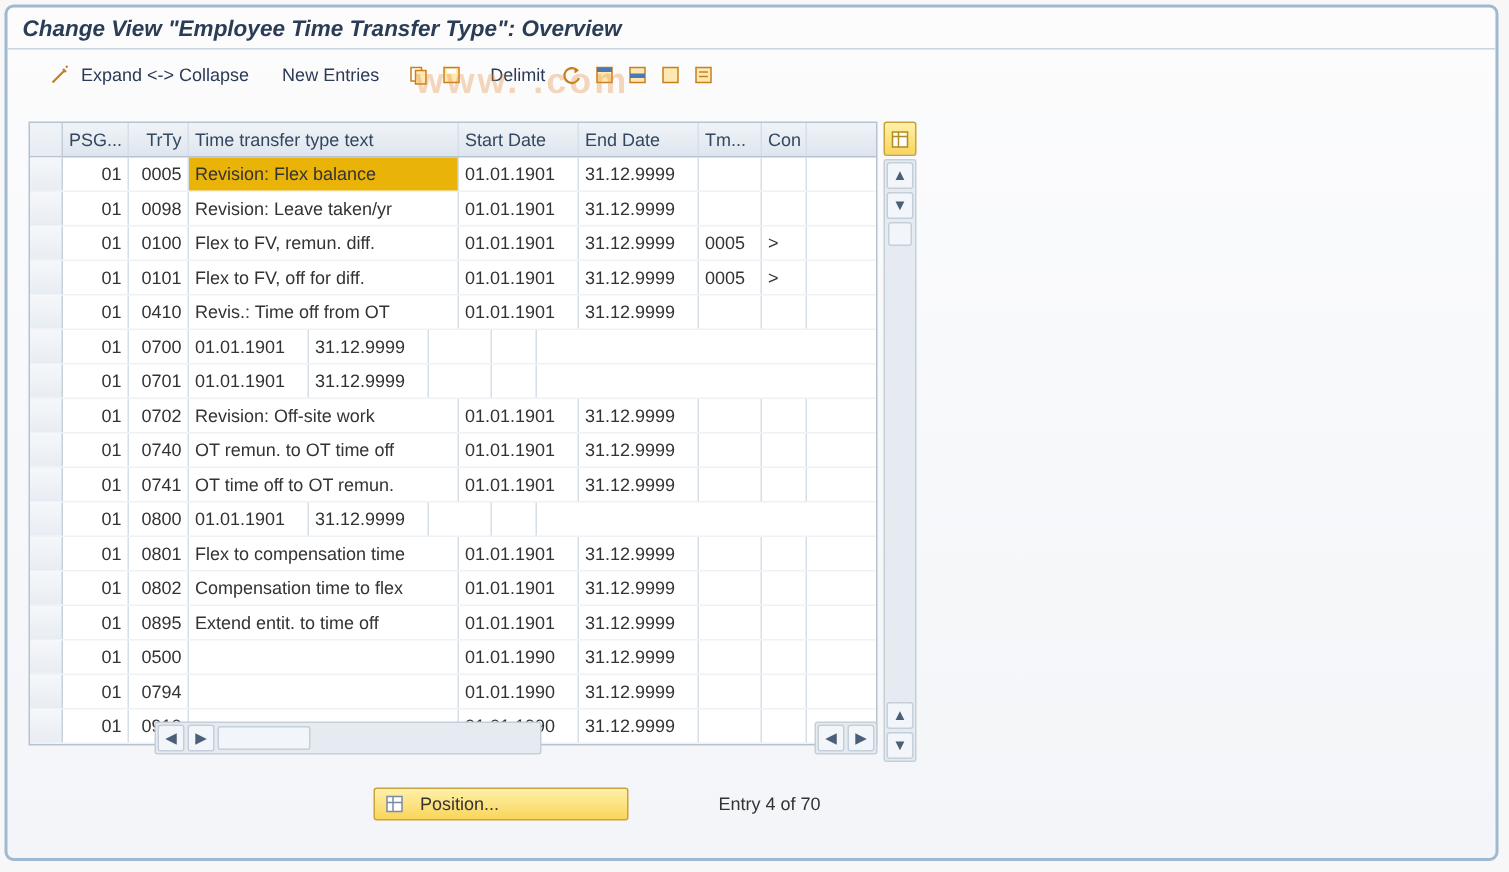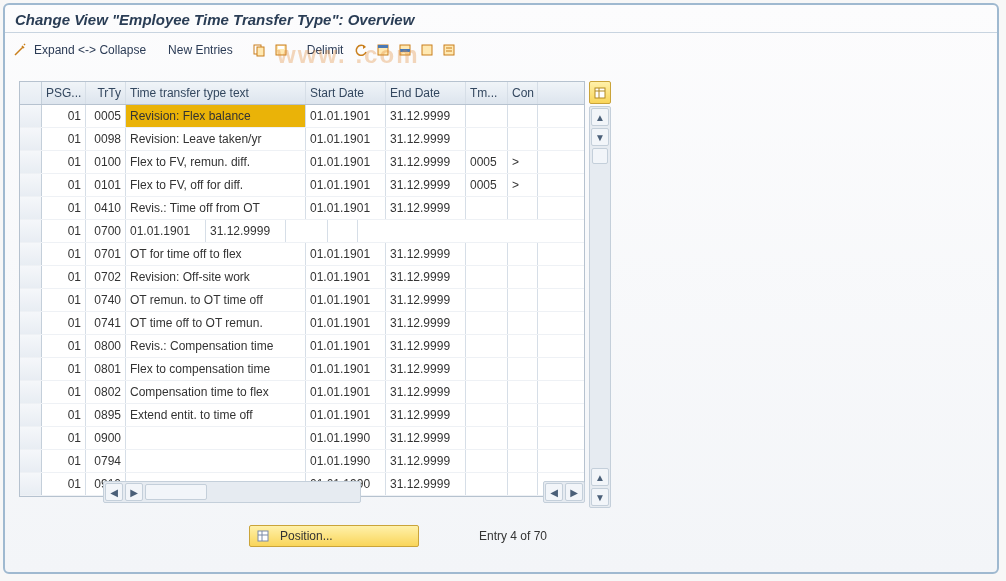--- a/index.html
+++ b/index.html
@@ -33,21 +33,21 @@
   }
   .hr {
     height: 1px;
     background: #c8d4e0;
     margin: 0 0 4px 0;
   }
   .toolbar {
     display: flex;
     align-items: flex-start;
     gap: 0;
-    padding: 2px 8px 6px 0;
+    padding: 2px 8px 6px 20px;
   }
   .tb-btn {
     height: 20px;
     display: inline-flex;
     align-items: center;
     padding: 0 6px;
     border: 1px solid transparent;
     border-radius: 3px;
     cursor: pointer;
     font-size: 12px;
@@ -362,21 +362,20 @@
             <div class="cell c-trty">0700</div>
             <div class="cell c-sdate">01.01.1901</div>
             <div class="cell c-edate">31.12.9999</div>
             <div class="cell c-tm"></div>
             <div class="cell c-con"></div>
           </div>
           <div class="grid-row">
             <div class="cell c-sel"></div>
             <div class="cell c-psg">01</div>
             <div class="cell c-trty">0701</div>
-            <div class="cell c-text ">OT for time off to flex</div>
             <div class="cell c-sdate">01.01.1901</div>
             <div class="cell c-edate">31.12.9999</div>
             <div class="cell c-tm"></div>
             <div class="cell c-con"></div>
           </div>
           <div class="grid-row">
             <div class="cell c-sel"></div>
             <div class="cell c-psg">01</div>
             <div class="cell c-trty">0702</div>
             <div class="cell c-text ">Revision: Off-site work</div>
@@ -402,21 +401,20 @@
             <div class="cell c-text ">OT time off to OT remun.</div>
             <div class="cell c-sdate">01.01.1901</div>
             <div class="cell c-edate">31.12.9999</div>
             <div class="cell c-tm"></div>
             <div class="cell c-con"></div>
           </div>
           <div class="grid-row">
             <div class="cell c-sel"></div>
             <div class="cell c-psg">01</div>
             <div class="cell c-trty">0800</div>
-            <div class="cell c-text ">Revis.: Compensation time</div>
             <div class="cell c-sdate">01.01.1901</div>
             <div class="cell c-edate">31.12.9999</div>
             <div class="cell c-tm"></div>
             <div class="cell c-con"></div>
           </div>
           <div class="grid-row">
             <div class="cell c-sel"></div>
             <div class="cell c-psg">01</div>
             <div class="cell c-trty">0801</div>
             <div class="cell c-text ">Flex to compensation time</div>
@@ -441,21 +439,21 @@
             <div class="cell c-trty">0895</div>
             <div class="cell c-text ">Extend entit. to time off</div>
             <div class="cell c-sdate">01.01.1901</div>
             <div class="cell c-edate">31.12.9999</div>
             <div class="cell c-tm"></div>
             <div class="cell c-con"></div>
           </div>
           <div class="grid-row">
             <div class="cell c-sel"></div>
             <div class="cell c-psg">01</div>
-            <div class="cell c-trty">0900</div>
+            <div class="cell c-trty">0500</div>
             <div class="cell c-text "></div>
             <div class="cell c-sdate">01.01.1990</div>
             <div class="cell c-edate">31.12.9999</div>
             <div class="cell c-tm"></div>
             <div class="cell c-con"></div>
           </div>
           <div class="grid-row">
             <div class="cell c-sel"></div>
             <div class="cell c-psg">01</div>
             <div class="cell c-trty">0794</div>

